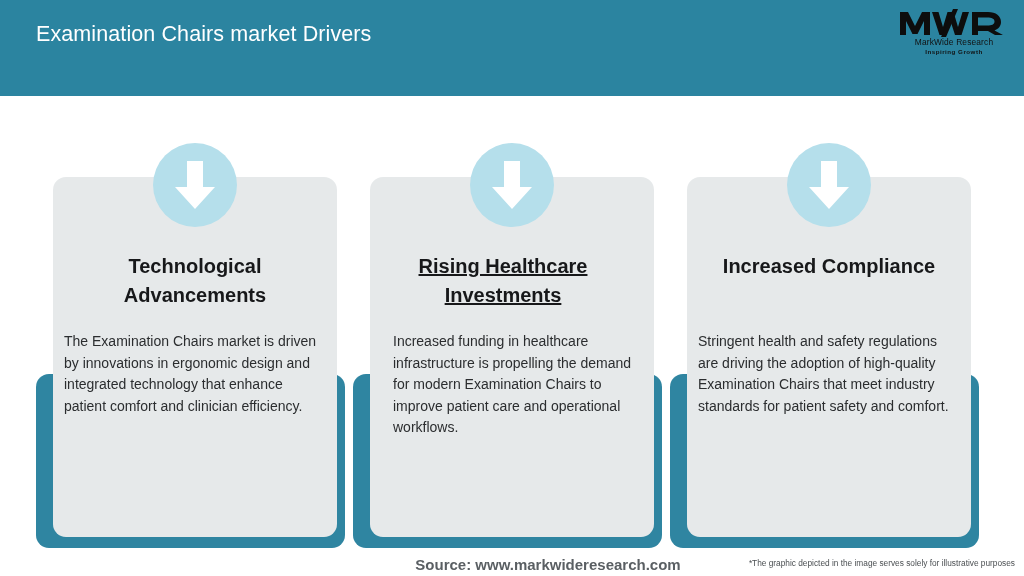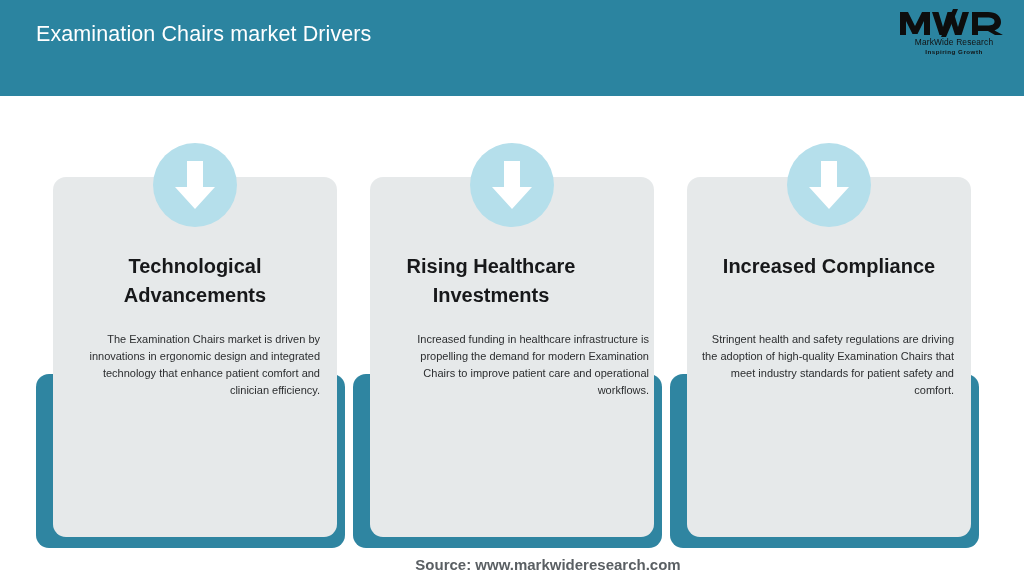--- a/index.html
+++ b/index.html
@@ -97,22 +97,22 @@
   .card-title {
     position: absolute;
     text-align: center;
     font-size: 20px;
     font-weight: bold;
     color: #17181a;
     line-height: 1.45;
   }
   .card-desc {
     position: absolute;
-    text-align: right;
-    font-size: 11px;
+    text-align: left;
+    font-size: 14px;
     color: #2b2d2f;
     line-height: 1.54;
   }
 
   
   .arrow-badge {
     position: absolute;
     width: 84px;
     height: 84px;
     border-radius: 50%;
@@ -181,31 +181,32 @@
   </div>
 
   <div class="card-group">
     <div class="card-shadow" style="left:353px; top:374px; width:309px; height:174px;"></div>
     <div class="card-body" style="left:370px; top:177px; width:284px; height:360px;"></div>
     <div class="arrow-badge" style="left:470px; top:143px;">
       <svg width="84" height="84" viewBox="0 0 84 84" aria-hidden="true">
         <path d="M34 18 H50 V44 H62 L42 66 L22 44 H34 Z" fill="#ffffff"></path>
       </svg>
     </div>
-    <div class="card-title" style="left:359px; top:252px; width:264px;">Rising Healthcare Investments</div>
+    <div class="card-title" style="left:371px; top:252px; width:264px;text-decoration:underline;">Rising Healthcare Investments</div>
     <div class="card-desc" style="left:381px; top:331px; width:256px;margin-left:12px;">Increased funding in healthcare infrastructure is propelling the demand for modern Examination Chairs to improve patient care and operational workflows.</div>
   </div>
 
   <div class="card-group">
     <div class="card-shadow" style="left:670px; top:374px; width:309px; height:174px;"></div>
     <div class="card-body" style="left:687px; top:177px; width:284px; height:360px;"></div>
     <div class="arrow-badge" style="left:787px; top:143px;">
       <svg width="84" height="84" viewBox="0 0 84 84" aria-hidden="true">
         <path d="M34 18 H50 V44 H62 L42 66 L22 44 H34 Z" fill="#ffffff"></path>
       </svg>
     </div>
     <div class="card-title" style="left:697px; top:252px; width:264px;">Increased Compliance</div>
     <div class="card-desc" style="left:698px; top:331px; width:256px;">Stringent health and safety regulations are driving the adoption of high-quality Examination Chairs that meet industry standards for patient safety and comfort.</div>
   </div>
 
   <div class="source-note">Source: www.markwideresearch.com</div>
+  <div class="disclaimer">*The graphic depicted in the image serves solely for illustrative purposes</div>
 
 </div>
 
 </body></html>

